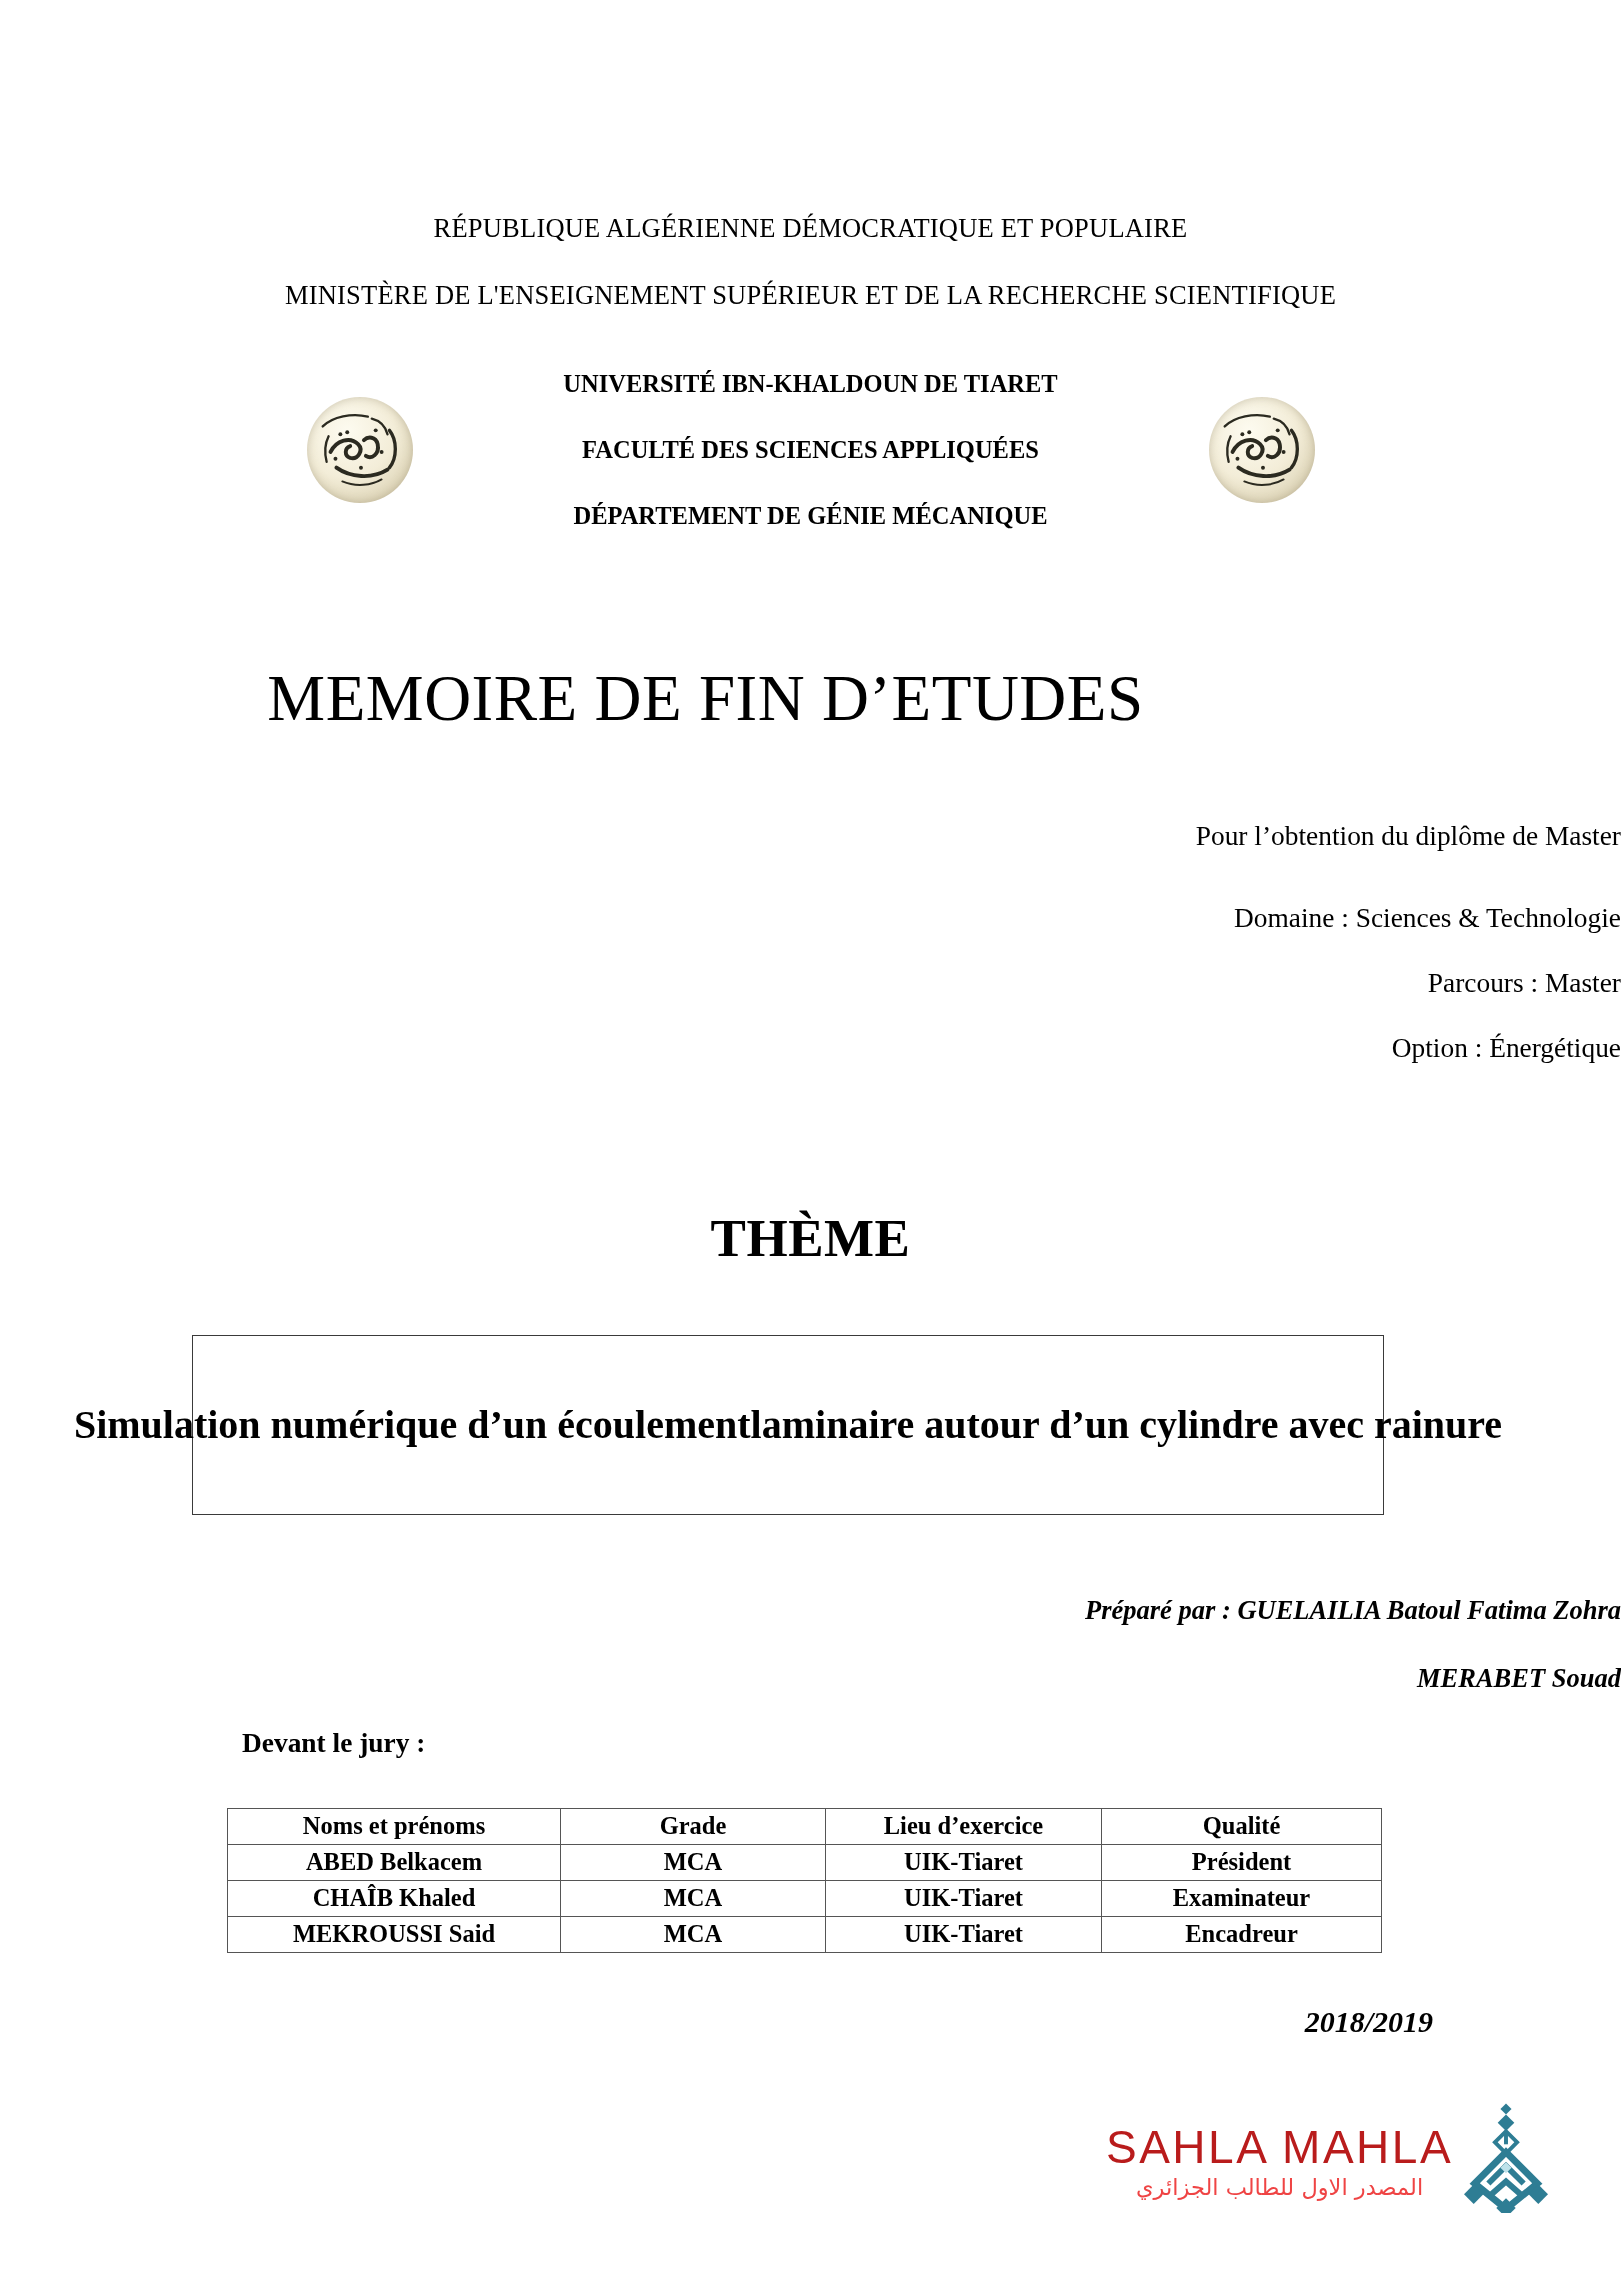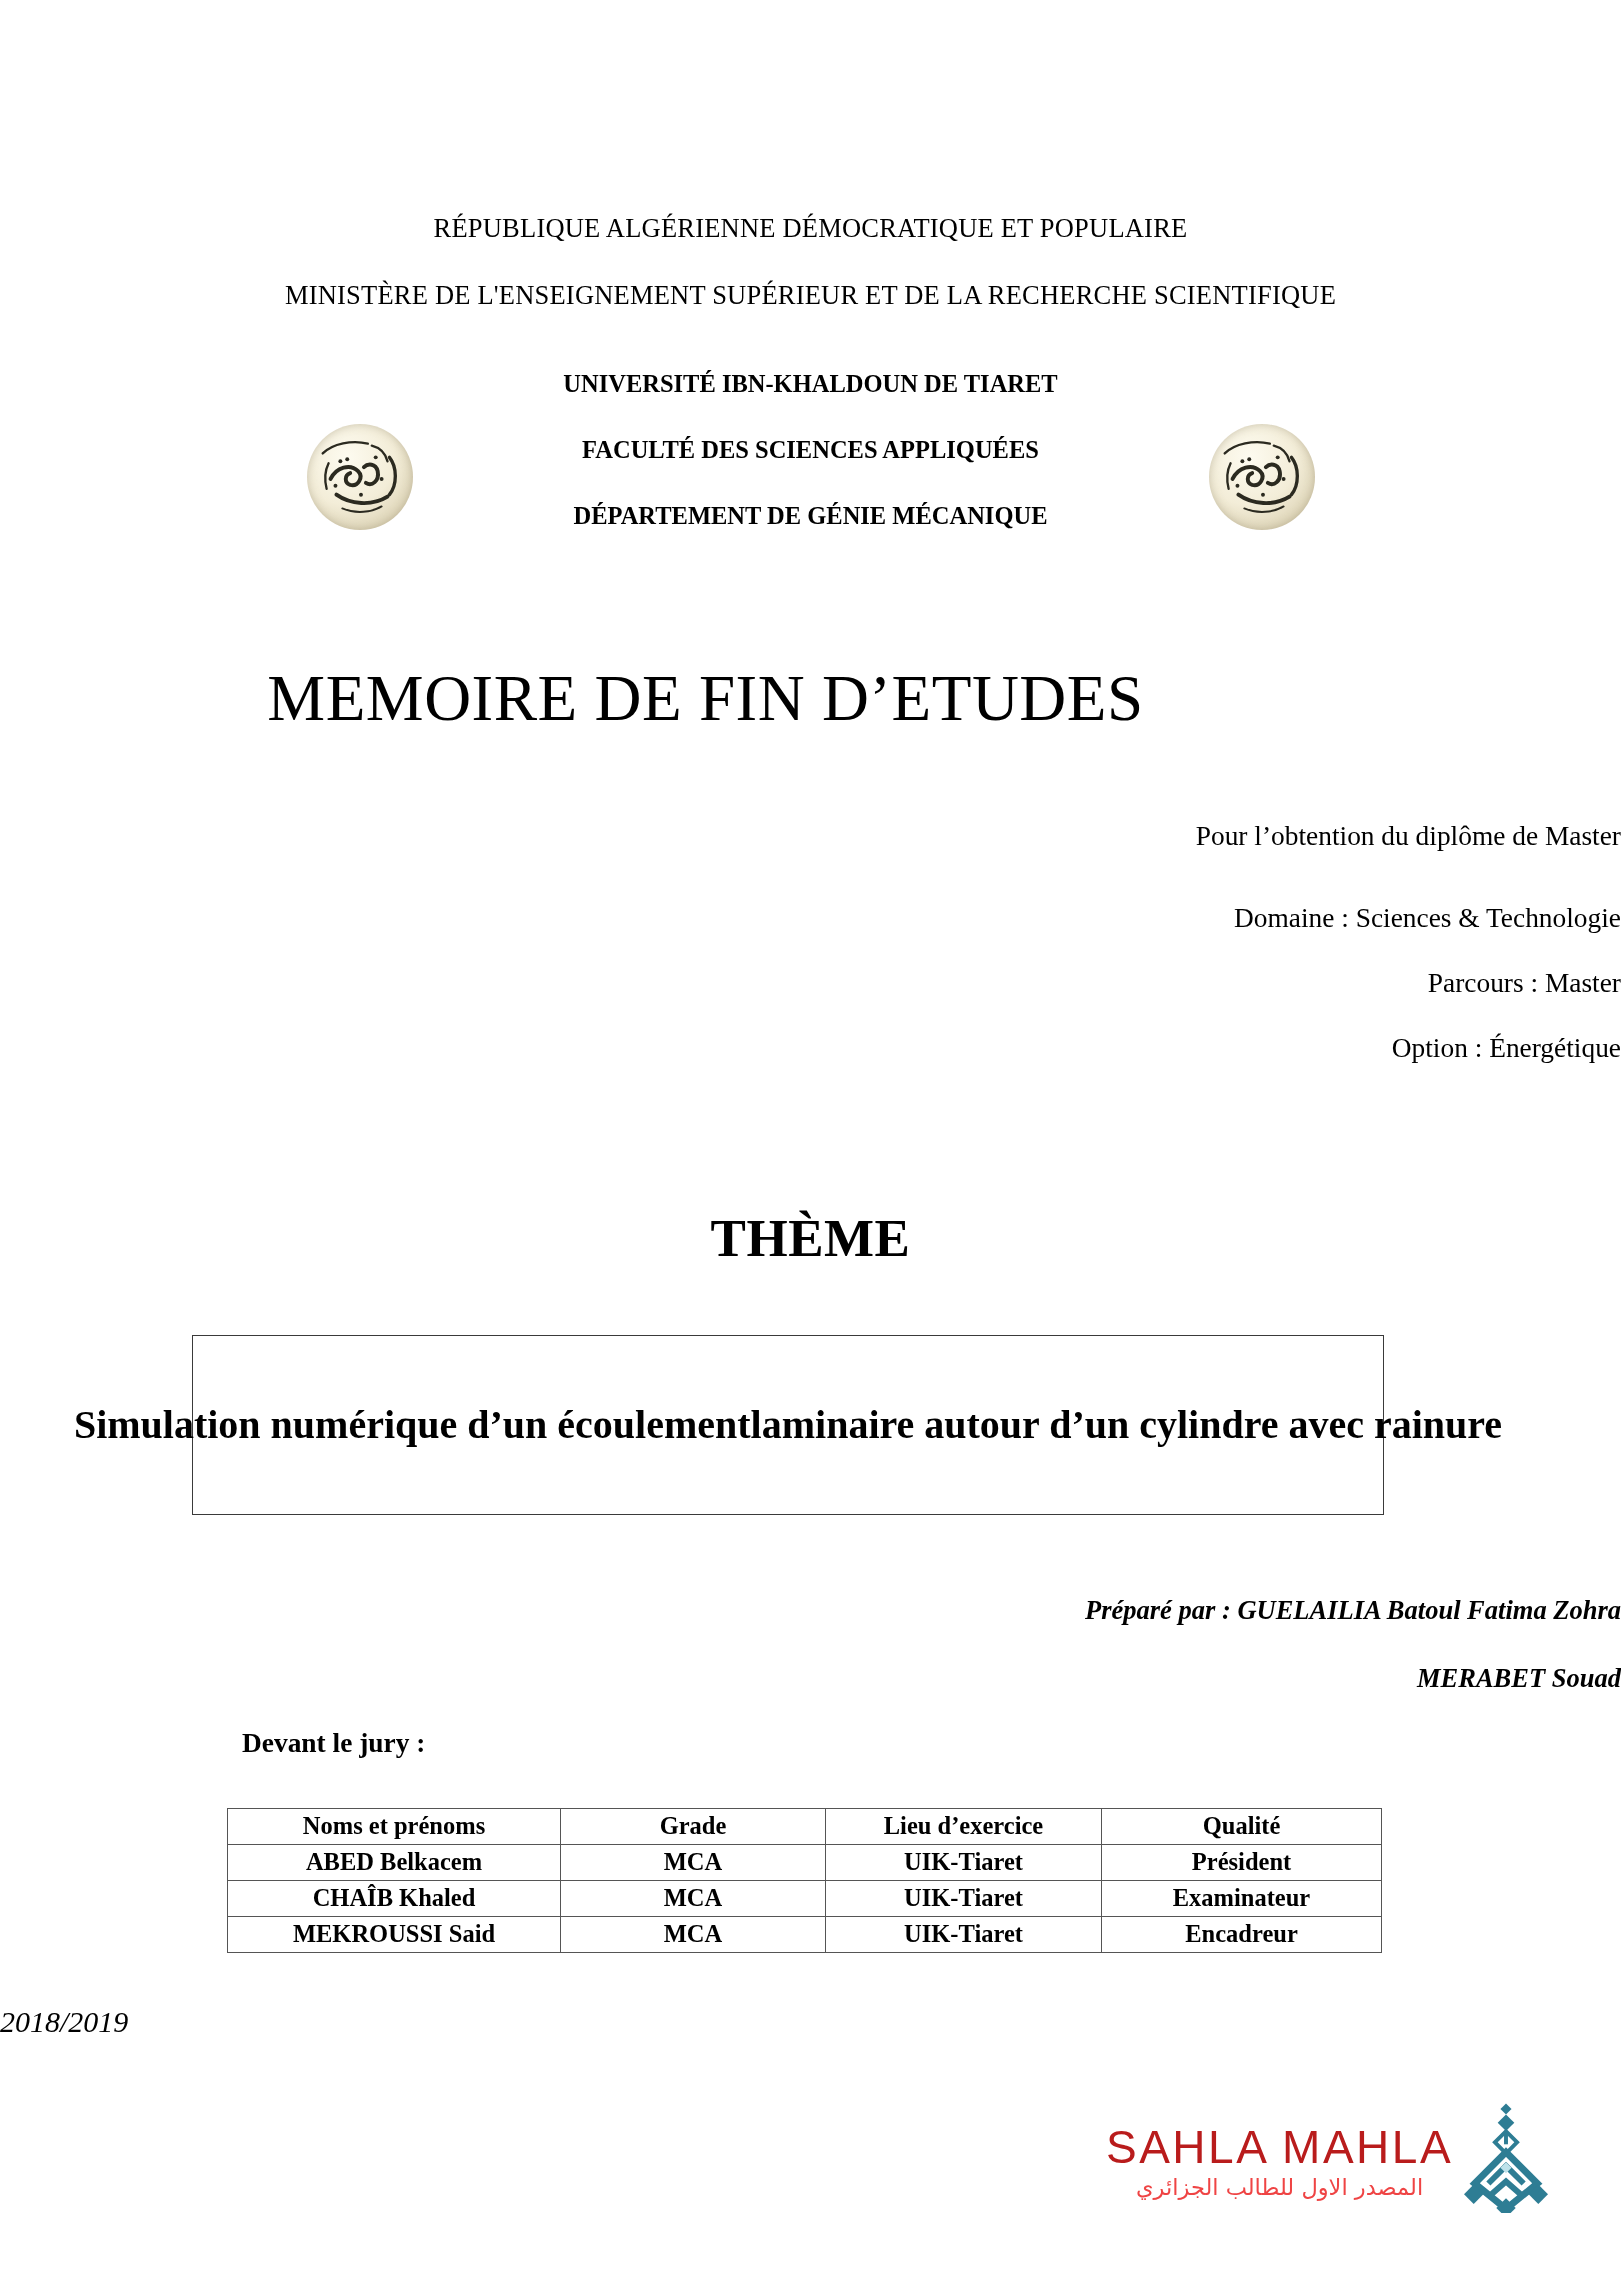--- a/index.html
+++ b/index.html
@@ -45,21 +45,21 @@
     white-space: nowrap;
   }
 
   
   .university-block {
     position: absolute;
     top: 365px;
     left: 0;
     width: 1621px;
     display: flex;
-    align-items: flex-end;
+    align-items: center;
     justify-content: center;
   }
   .seal {
     width: 106px;
     height: 106px;
     flex: 0 0 106px;
     border-radius: 50%;
     position: relative;
     overflow: hidden;
     background:
@@ -204,22 +204,22 @@
     line-height: 1.0;
     white-space: nowrap;
   }
 
   
   .academic-year {
     position: absolute;
     top: 2005px;
     left: 0;
     width: 1433px;
-    text-align: left;
-    font-weight: normal;
+    text-align: right;
+    font-weight: bold;
     font-style: italic;
     font-size: 30px;
   }
 
   
   .watermark {
     position: absolute;
     top: 2109px;
     left: 1106px;
     width: 451px;

